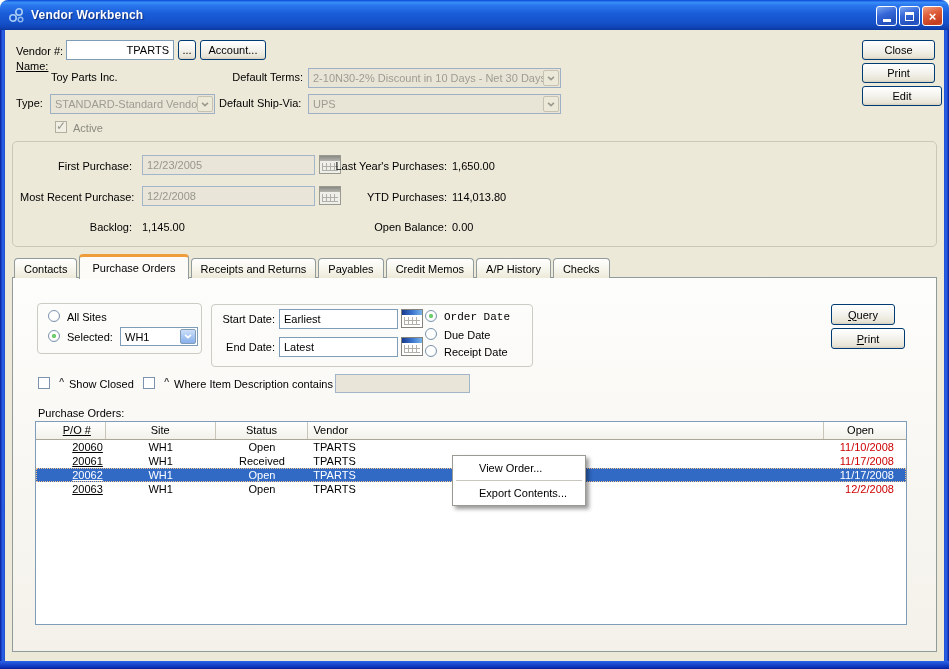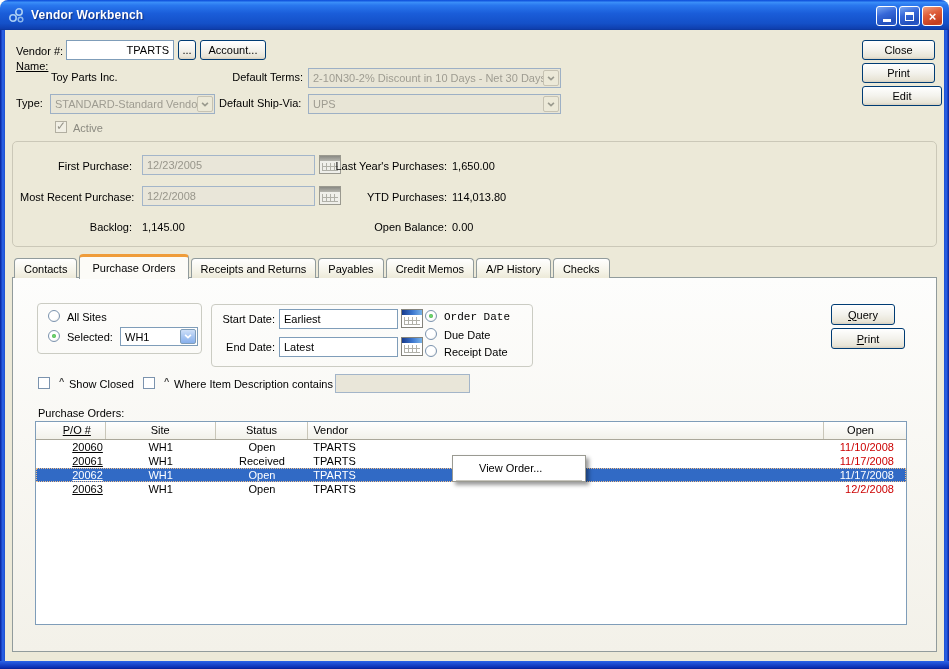--- a/index.html
+++ b/index.html
@@ -298,15 +298,16 @@
           <div class="c-status">Open</div>
           <div class="c-vendor">TPARTS</div>
           <div class="c-date">12/2/2008</div>
         </div>
       </div>
   </div>
 
   <div class="ctx-menu" id="ctxmenu">
       <div class="ctx-item">View Order...</div>
       <div class="ctx-divider"></div>
+      <div class="ctx-item">Export Contents...</div>
     </div>
 
 </div>
 
 </body></html>

